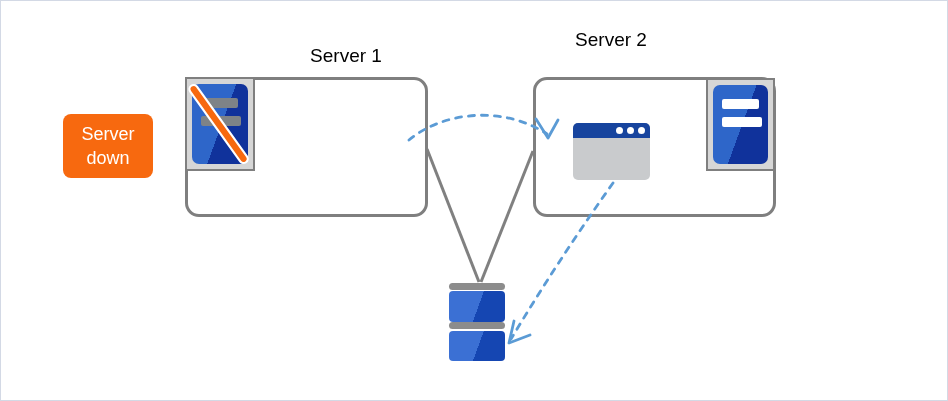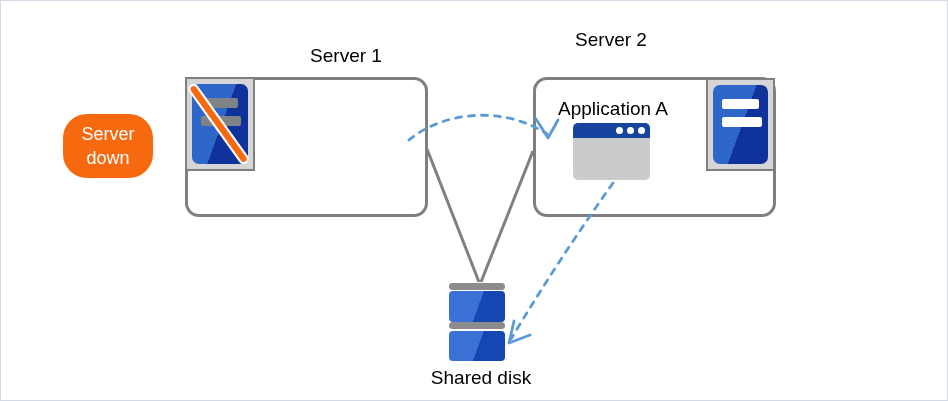--- a/index.html
+++ b/index.html
@@ -7,21 +7,21 @@
     position:relative;width:948px;height:401px;box-sizing:border-box;
     background:#ffffff;border:1px solid #d3d9e5;overflow:hidden;
     font-family:"Liberation Sans", sans-serif;color:var(--text-black);
   }
   .label{
     position:absolute;font-size:19px;line-height:22px;text-align:center;
     color:var(--text-black);white-space:nowrap;
   }
   .badge{
     position:absolute;left:62px;top:113px;width:90px;height:64px;
-    background:var(--accent-orange);border-radius:24px;
+    background:var(--accent-orange);border-radius:8px;
     display:flex;align-items:center;justify-content:center;text-align:center;
     color:var(--badge-text-white);font-size:18px;line-height:24px;
   }
   .badge .badge-text{width:70px;}
   .node-box{
     position:absolute;box-sizing:border-box;width:243px;height:140px;top:76px;
     background:#ffffff;border:3px solid var(--box-border-gray);border-radius:14px;
     z-index:1;
   }
   .box1{left:184px;} .box2{left:532px;}
@@ -71,22 +71,20 @@
 
   <div class="badge">
     <div class="badge-text">Server down</div>
   </div>
 
   <div class="node-box box1"></div>
   <div class="node-box box2"></div>
 
   <div class="label" style="left:265px;top:44px;width:160px;">Server 1</div>
   <div class="label" style="left:530px;top:28px;width:160px;">Server 2</div>
-  <div class="label" style="left:532px;top:97px;width:160px;z-index:2;">Application A</div>
-  <div class="label" style="left:400px;top:366px;width:160px;">Shared disk</div>
 
   <div class="server-panel panel1">
     <div class="chassis bars-dim">
       <div class="bar bar1"></div>
       <div class="bar bar2"></div>
     </div>
     <svg class="slash-svg" viewBox="0 0 70 94">
       <line x1="7" y1="10" x2="60" y2="84" stroke="#ffffff" stroke-width="11" stroke-linecap="round"></line>
       <line x1="7" y1="10" x2="60" y2="84" stroke="var(--accent-orange)" stroke-width="6.5" stroke-linecap="round"></line>
     </svg>

